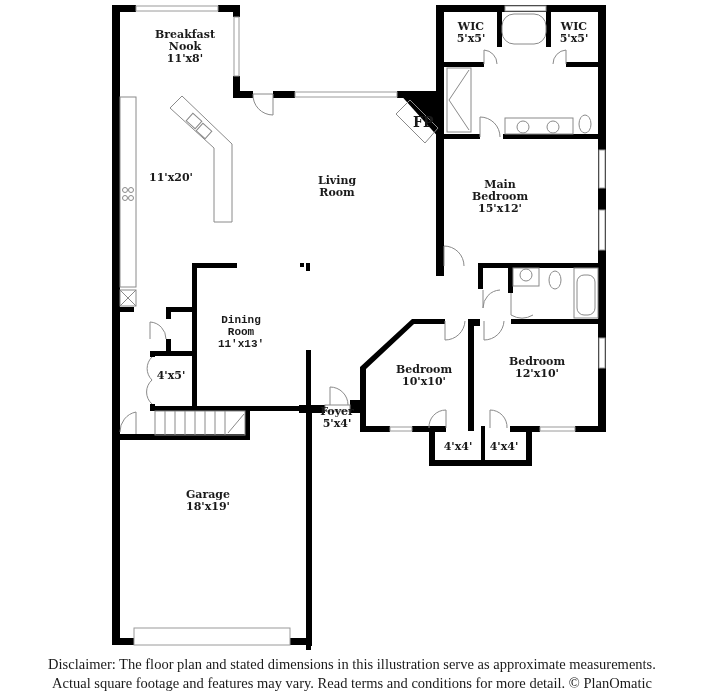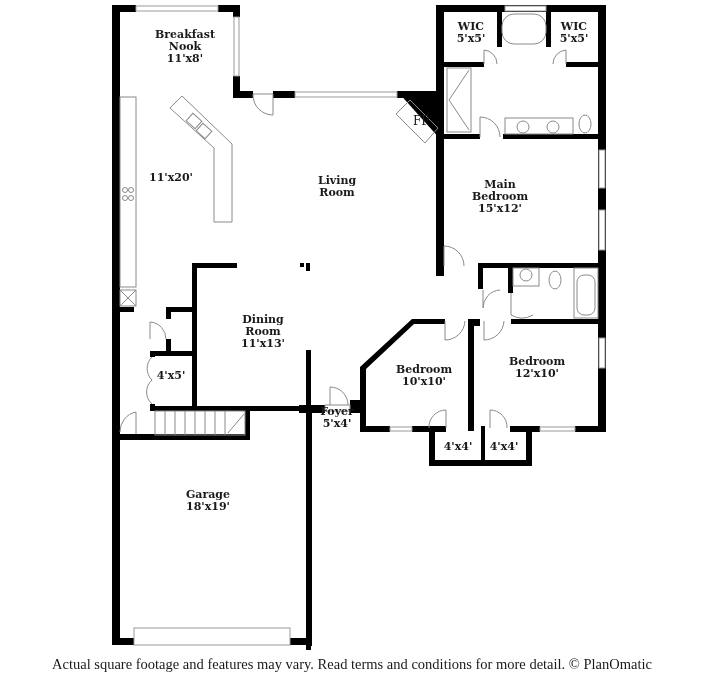--- a/index.html
+++ b/index.html
@@ -16,22 +16,23 @@
     line-height: 12px;
     color: #1a1a1a;
     text-align: center;
     transform: translateX(-50%);
     white-space: nowrap;
   }
   .label span { display: block; }
   .fp {
     position: absolute;
     font-family: "DejaVu Serif", "Liberation Serif", serif;
-    font-size: 12px;
+    font-size: 14px;
     color: #1a1a1a;
+    font-weight: bold;
   }
   #disclaimer {
     position: absolute;
     left: 0; top: 655px; width: 704px;
     font-family: "Liberation Serif", "DejaVu Serif", serif;
     font-size: 14.5px;
     line-height: 19px;
     color: #1a1a1a;
     text-align: center;
   }
@@ -228,21 +229,21 @@
   <span>WIC</span>
   <span>5'x5'</span>
 </div>
 
 <div class="label" style="left:500px;top:179px;">
   <span>Main</span>
   <span>Bedroom</span>
   <span>15'x12'</span>
 </div>
 
-<div class="label" style="left:263px;top:314px;">
+<div class="label" style="left:241px;top:314px;font-family:Liberation Mono, monospace;">
   <span>Dining</span>
   <span>Room</span>
   <span>11'x13'</span>
 </div>
 
 <div class="label" style="left:171px;top:370px;">
   <span>4'x5'</span>
 </div>
 
 <div class="label" style="left:337px;top:363px;margin-top:43px;">
@@ -267,14 +268,15 @@
 <div class="label" style="left:504px;top:441px;">
   <span>4'x4'</span>
 </div>
 
 <div class="label" style="left:208px;top:489px;">
   <span>Garage</span>
   <span>18'x19'</span>
 </div>
 
 <div id="disclaimer">
+  <span>Disclaimer: The floor plan and stated dimensions in this illustration serve as approximate measurements.</span>
   <span>Actual square footage and features may vary. Read terms and conditions for more detail. © PlanOmatic</span>
 </div>
 
 </body></html>

